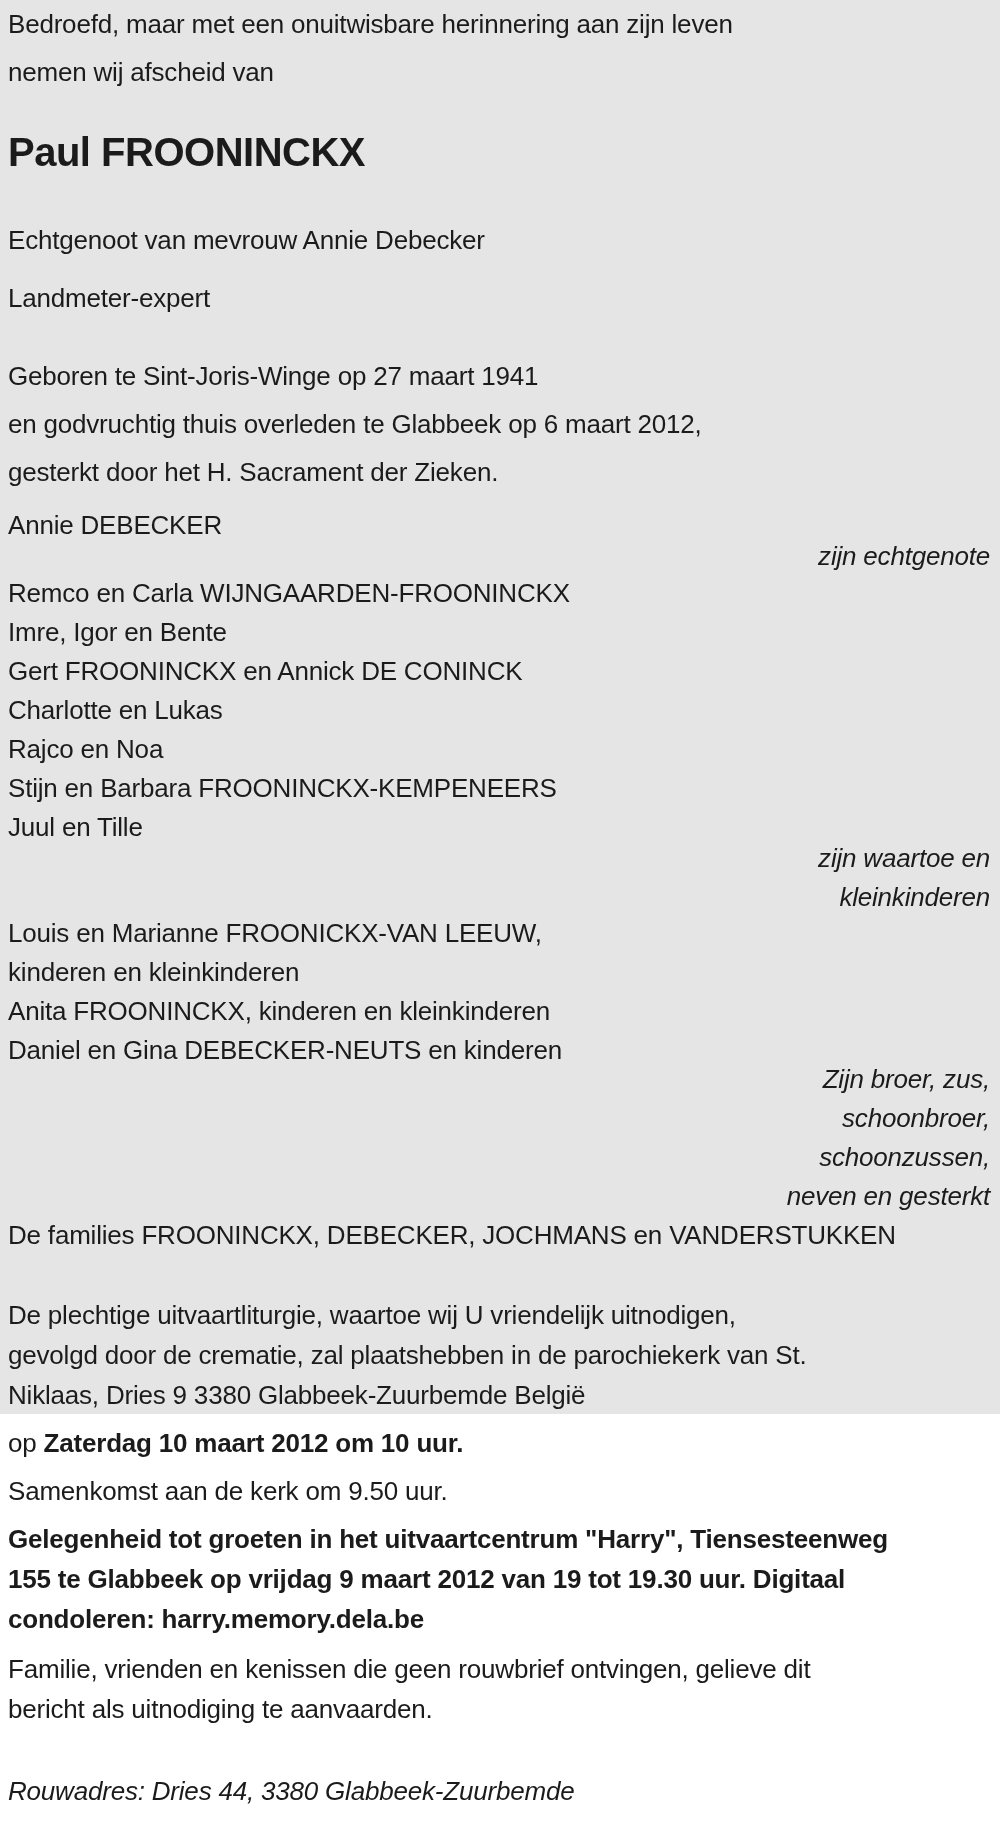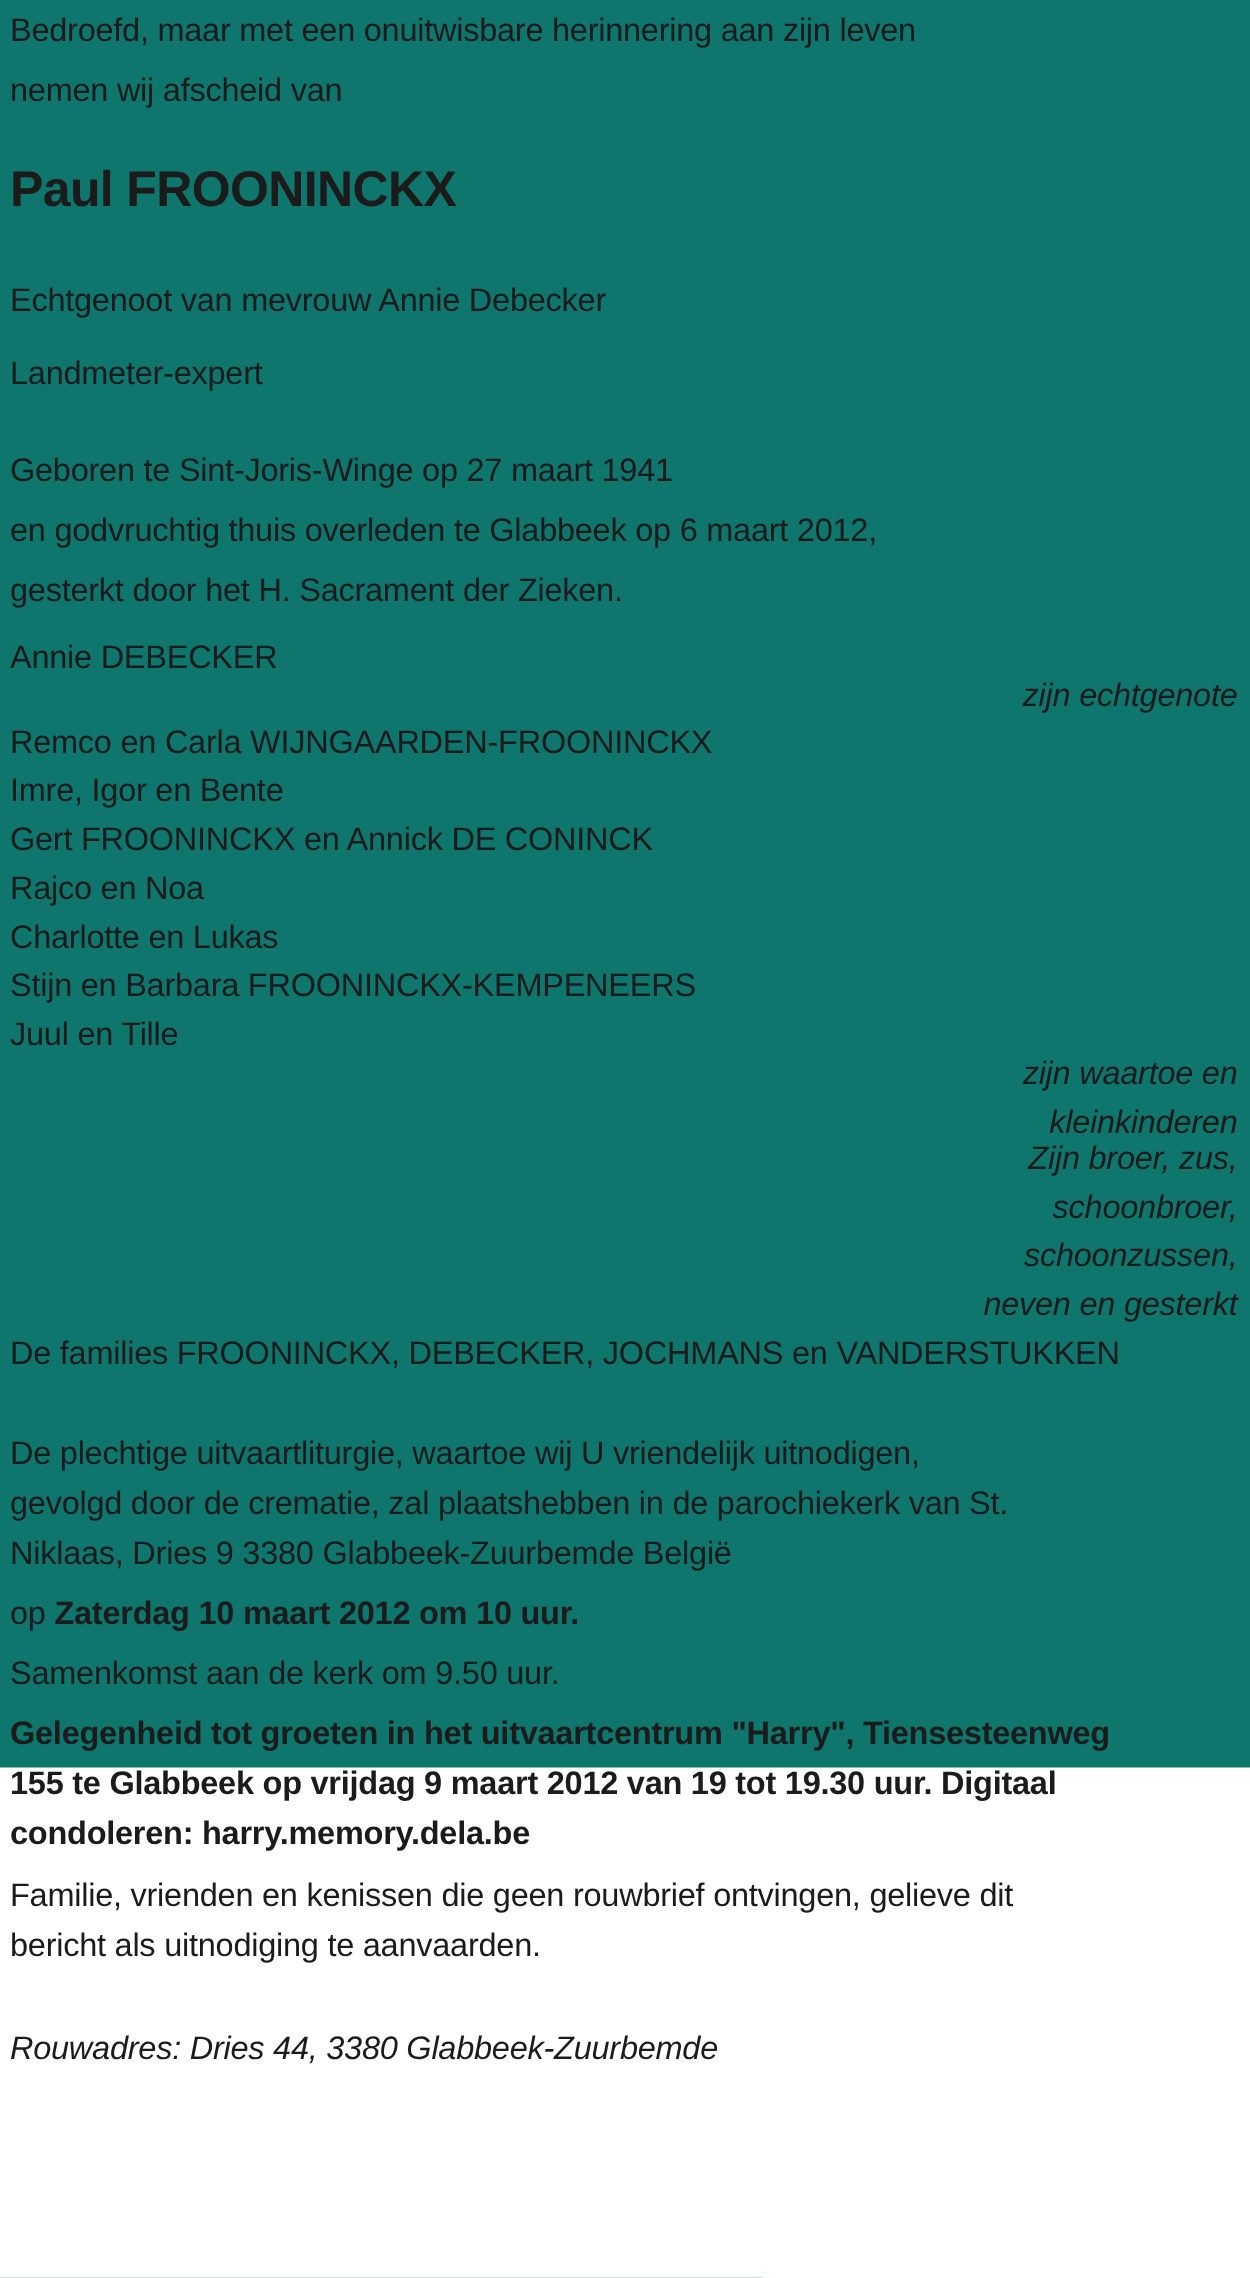--- a/index.html
+++ b/index.html
@@ -8,21 +8,21 @@
     width: 1000px;
     height: 1822px;
     font-family: "Liberation Sans", sans-serif;
     color: #1b1b1b;
     overflow: hidden;
   }
   .doc {
     width: 1000px;
     height: 1414px;
     padding: 0 10px 0 8px;
-    background: #0f766e;
+    background: #e5e5e5;
   }
   
   .ln {
     font-size: 26px;
     line-height: 48px;
     letter-spacing: -0.2px;
     white-space: nowrap;
   }
   .ln39 {
     font-size: 26px;
@@ -90,31 +90,37 @@
     <div class="ln">gesterkt door het H. Sacrament der Zieken.</div>
   </div>
 
   <div class="ln39 b-annie">Annie DEBECKER</div>
   <div class="ln39 it b-echtgenote">zijn echtgenote</div>
 
   <div class="b-children">
     <div class="ln39">Remco en Carla WIJNGAARDEN-FROONINCKX</div>
     <div class="ln39">Imre, Igor en Bente</div>
     <div class="ln39">Gert FROONINCKX en Annick DE CONINCK</div>
+    <div class="ln39">Charlotte en Lukas</div>
     <div class="ln39">Rajco en Noa</div>
-    <div class="ln39">Charlotte en Lukas</div>
     <div class="ln39">Stijn en Barbara FROONINCKX-KEMPENEERS</div>
     <div class="ln39">Juul en Tille</div>
   </div>
 
   <div class="b-kindrel">
     <div class="ln39 it">zijn waartoe en</div>
     <div class="ln39 it">kleinkinderen</div>
   </div>
 
+  <div class="b-siblings">
+    <div class="ln39">Louis en Marianne FROONICKX-VAN LEEUW,</div>
+    <div class="ln39">kinderen en kleinkinderen</div>
+    <div class="ln39">Anita FROONINCKX, kinderen en kleinkinderen</div>
+    <div class="ln39">Daniel en Gina DEBECKER-NEUTS en kinderen</div>
+  </div>
 
   <div class="b-sibrel">
     <div class="ln39 it">Zijn broer, zus,</div>
     <div class="ln39 it">schoonbroer,</div>
     <div class="ln39 it">schoonzussen,</div>
     <div class="ln39 it">neven en gesterkt</div>
   </div>
 
   <div class="ln39 b-families">De families FROONINCKX, DEBECKER, JOCHMANS en VANDERSTUKKEN</div>
 

